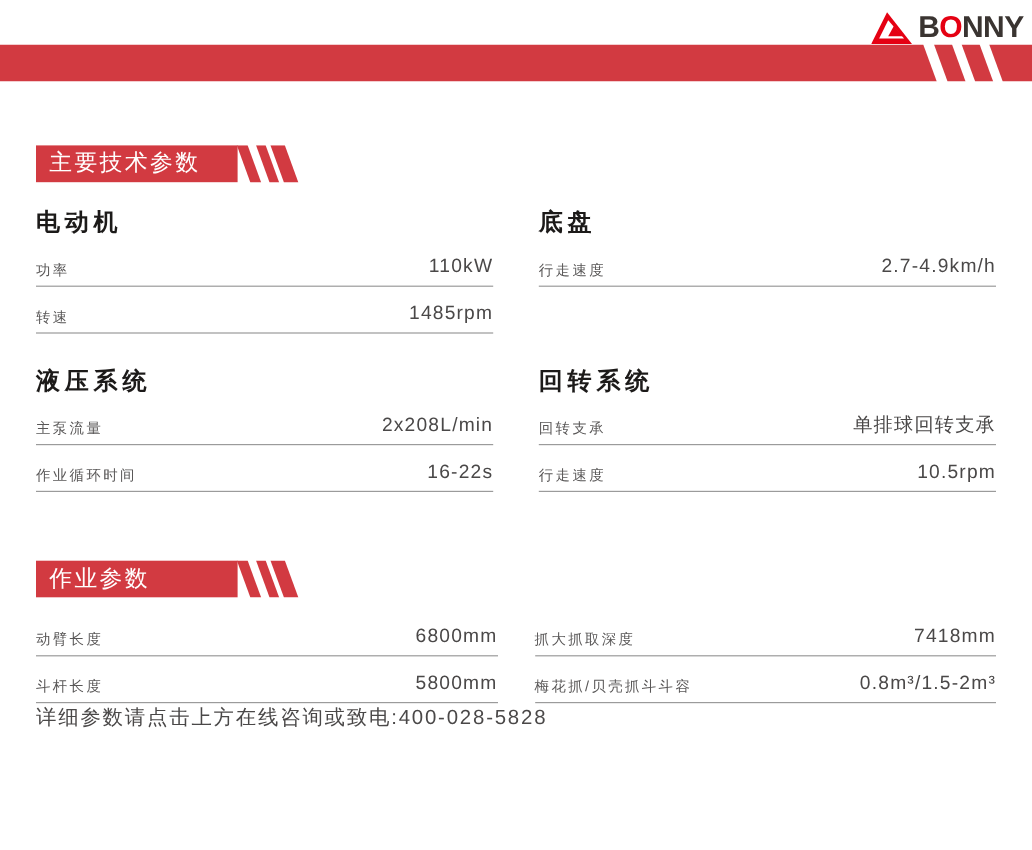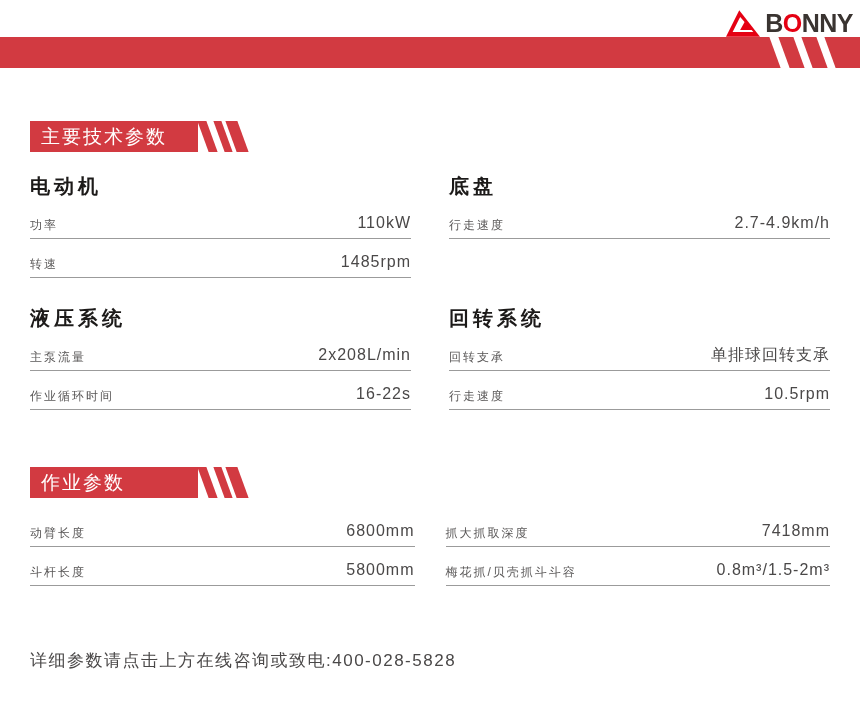--- a/index.html
+++ b/index.html
@@ -35,21 +35,21 @@
   .banner-work{margin-top:57px;}
   
   .spec-grid{display:grid;grid-template-columns:1fr 1fr;column-gap:38px;row-gap:26px;margin-top:20px;}
   .work-grid{display:grid;grid-template-columns:1fr 1fr;column-gap:38px;margin-top:10px;gap:31px;}
   .group-title{font-size:20px;font-weight:bold;color:var(--title-text);letter-spacing:4px;line-height:28px;margin:0;}
   .spec-row{height:39px;box-sizing:border-box;display:flex;justify-content:space-between;align-items:flex-end;
     padding-bottom:7px;border-bottom:1px solid var(--rule);}
   .spec-label{font-size:12px;color:var(--label-text);letter-spacing:2px;line-height:1;}
   .spec-value{font-size:16px;color:var(--value-text);letter-spacing:1px;line-height:1;}
   
-  .footer-note{margin-top:63px;font-size:17px;color:var(--value-text);letter-spacing:1.5px;}
+  .footer-note{font-size:17px;color:var(--value-text);letter-spacing:1.5px;}
 </style>
 </head>
 <body>
 
 <div class="page">
 
   <div class="logo-row">
     <div class="logo">
       <svg class="logo-mark" viewBox="0 0 36 28">
         <polygon points="0,28 14,0 36,28" fill="#e50113"></polygon>

